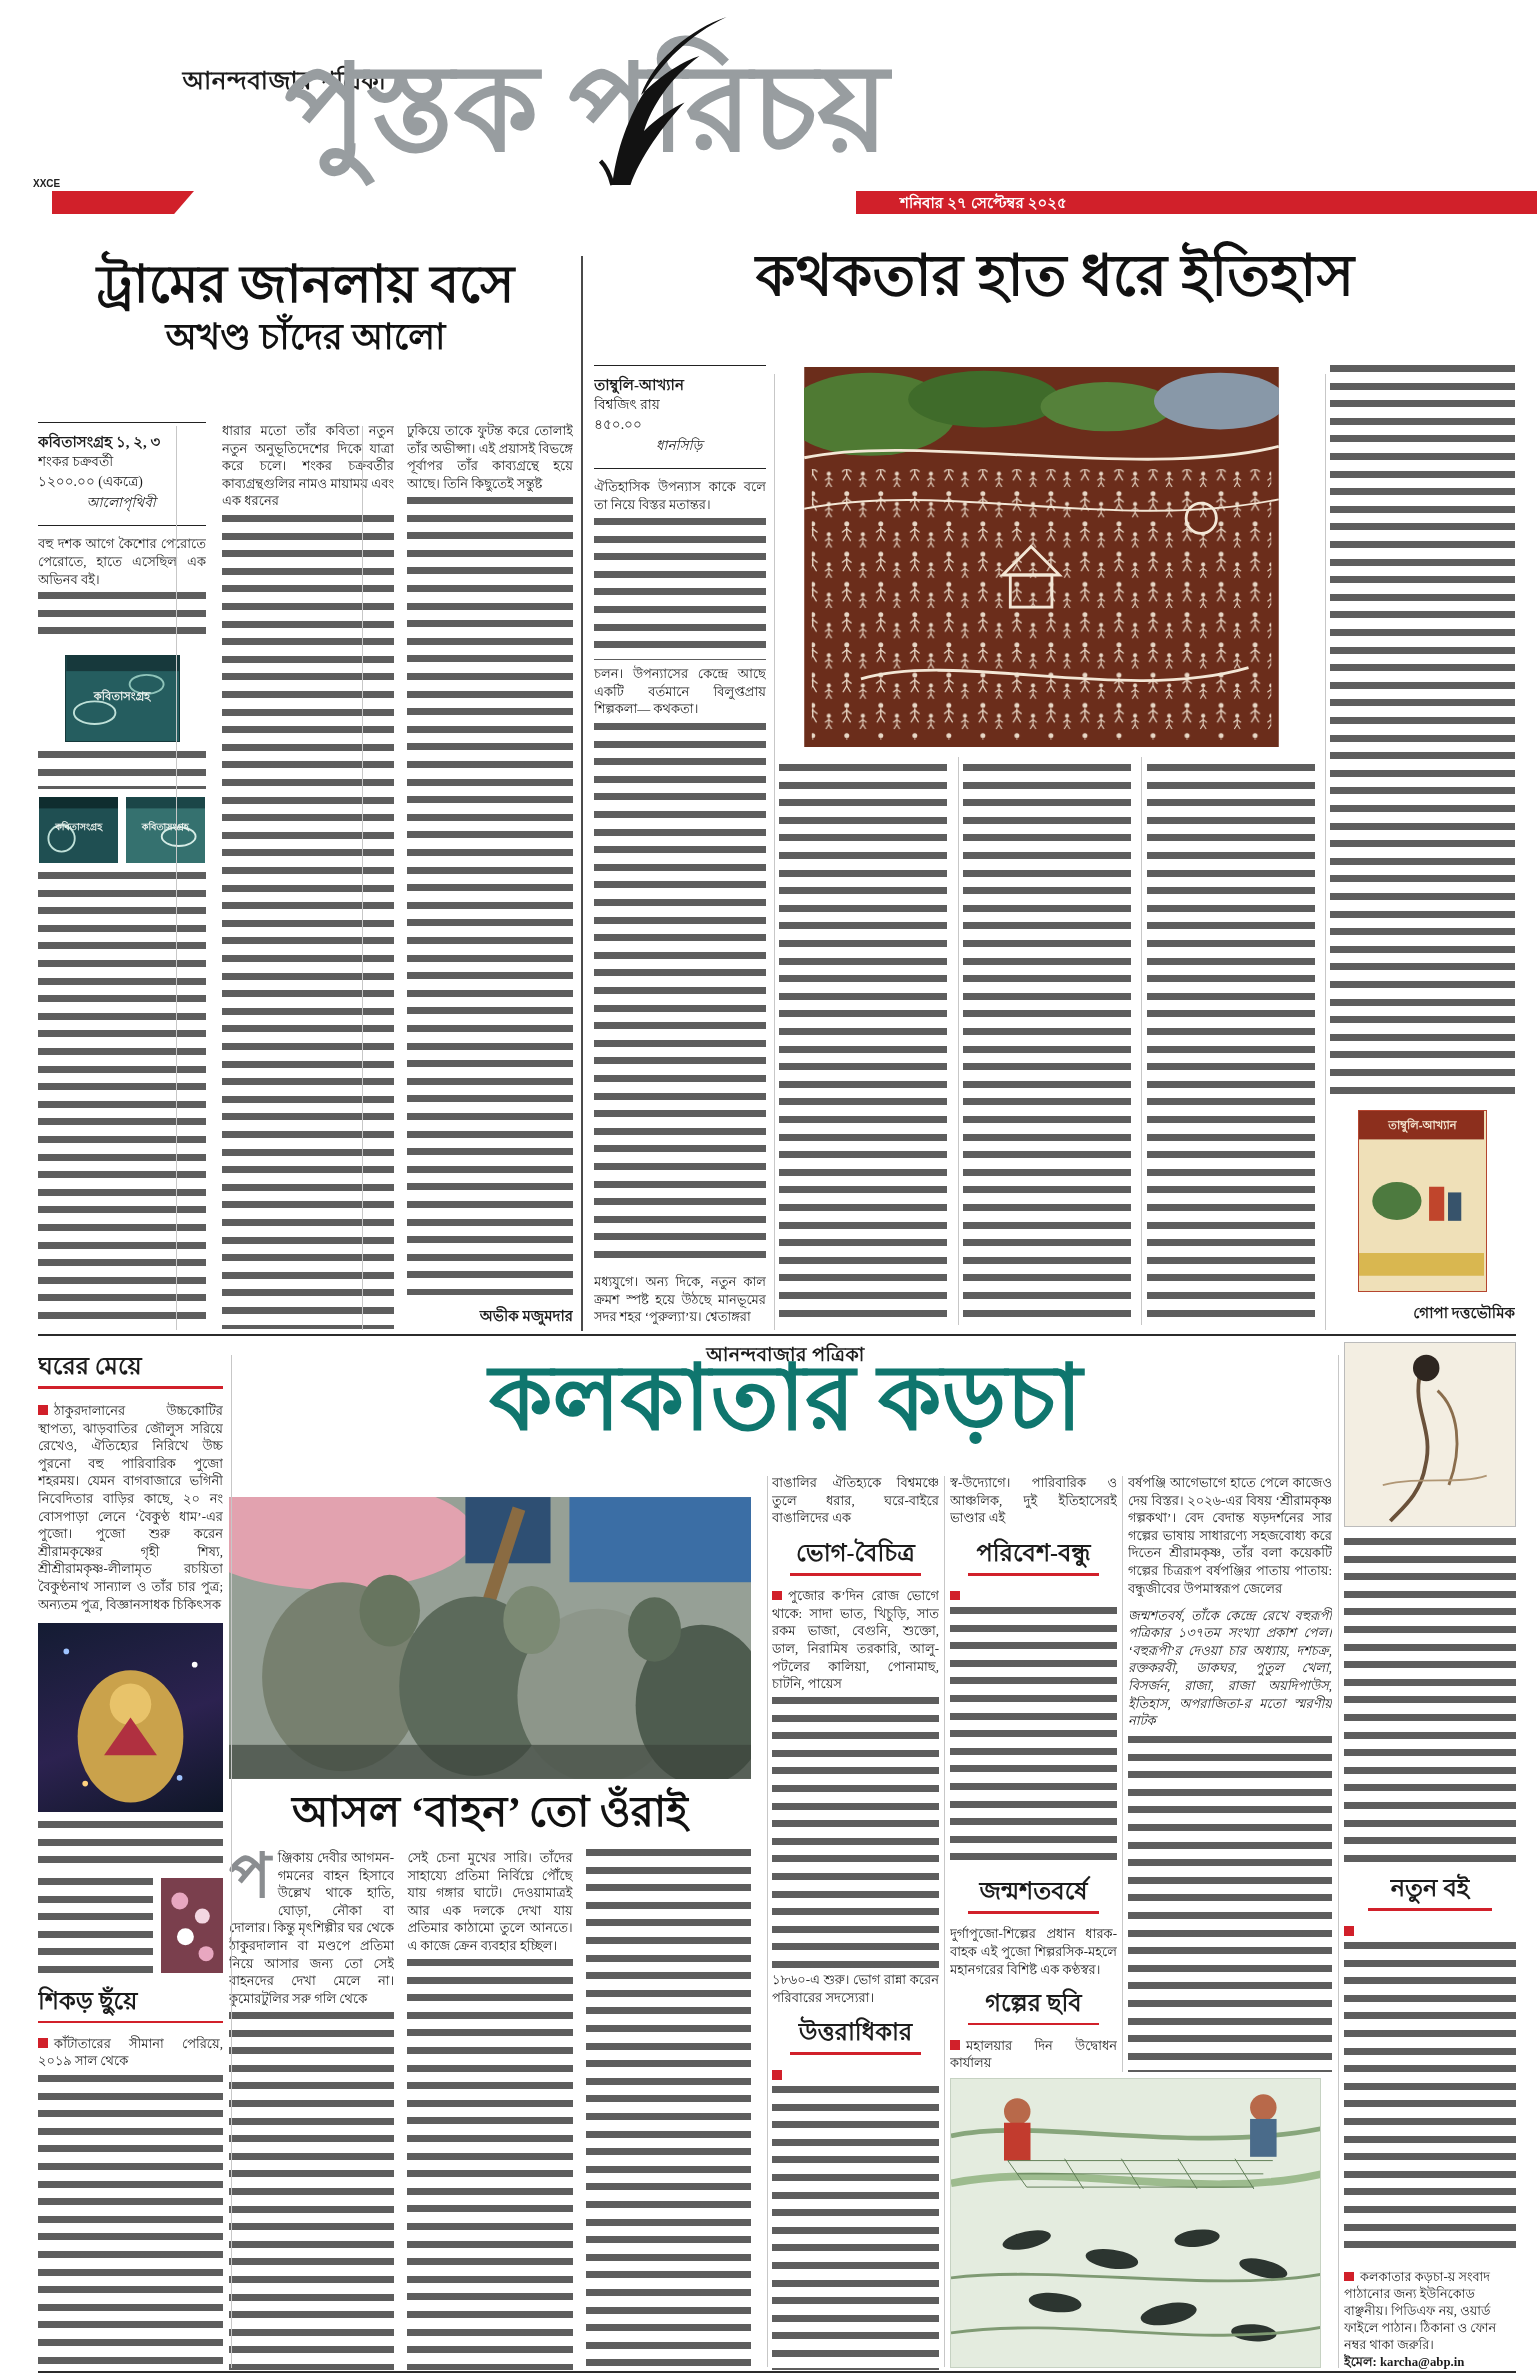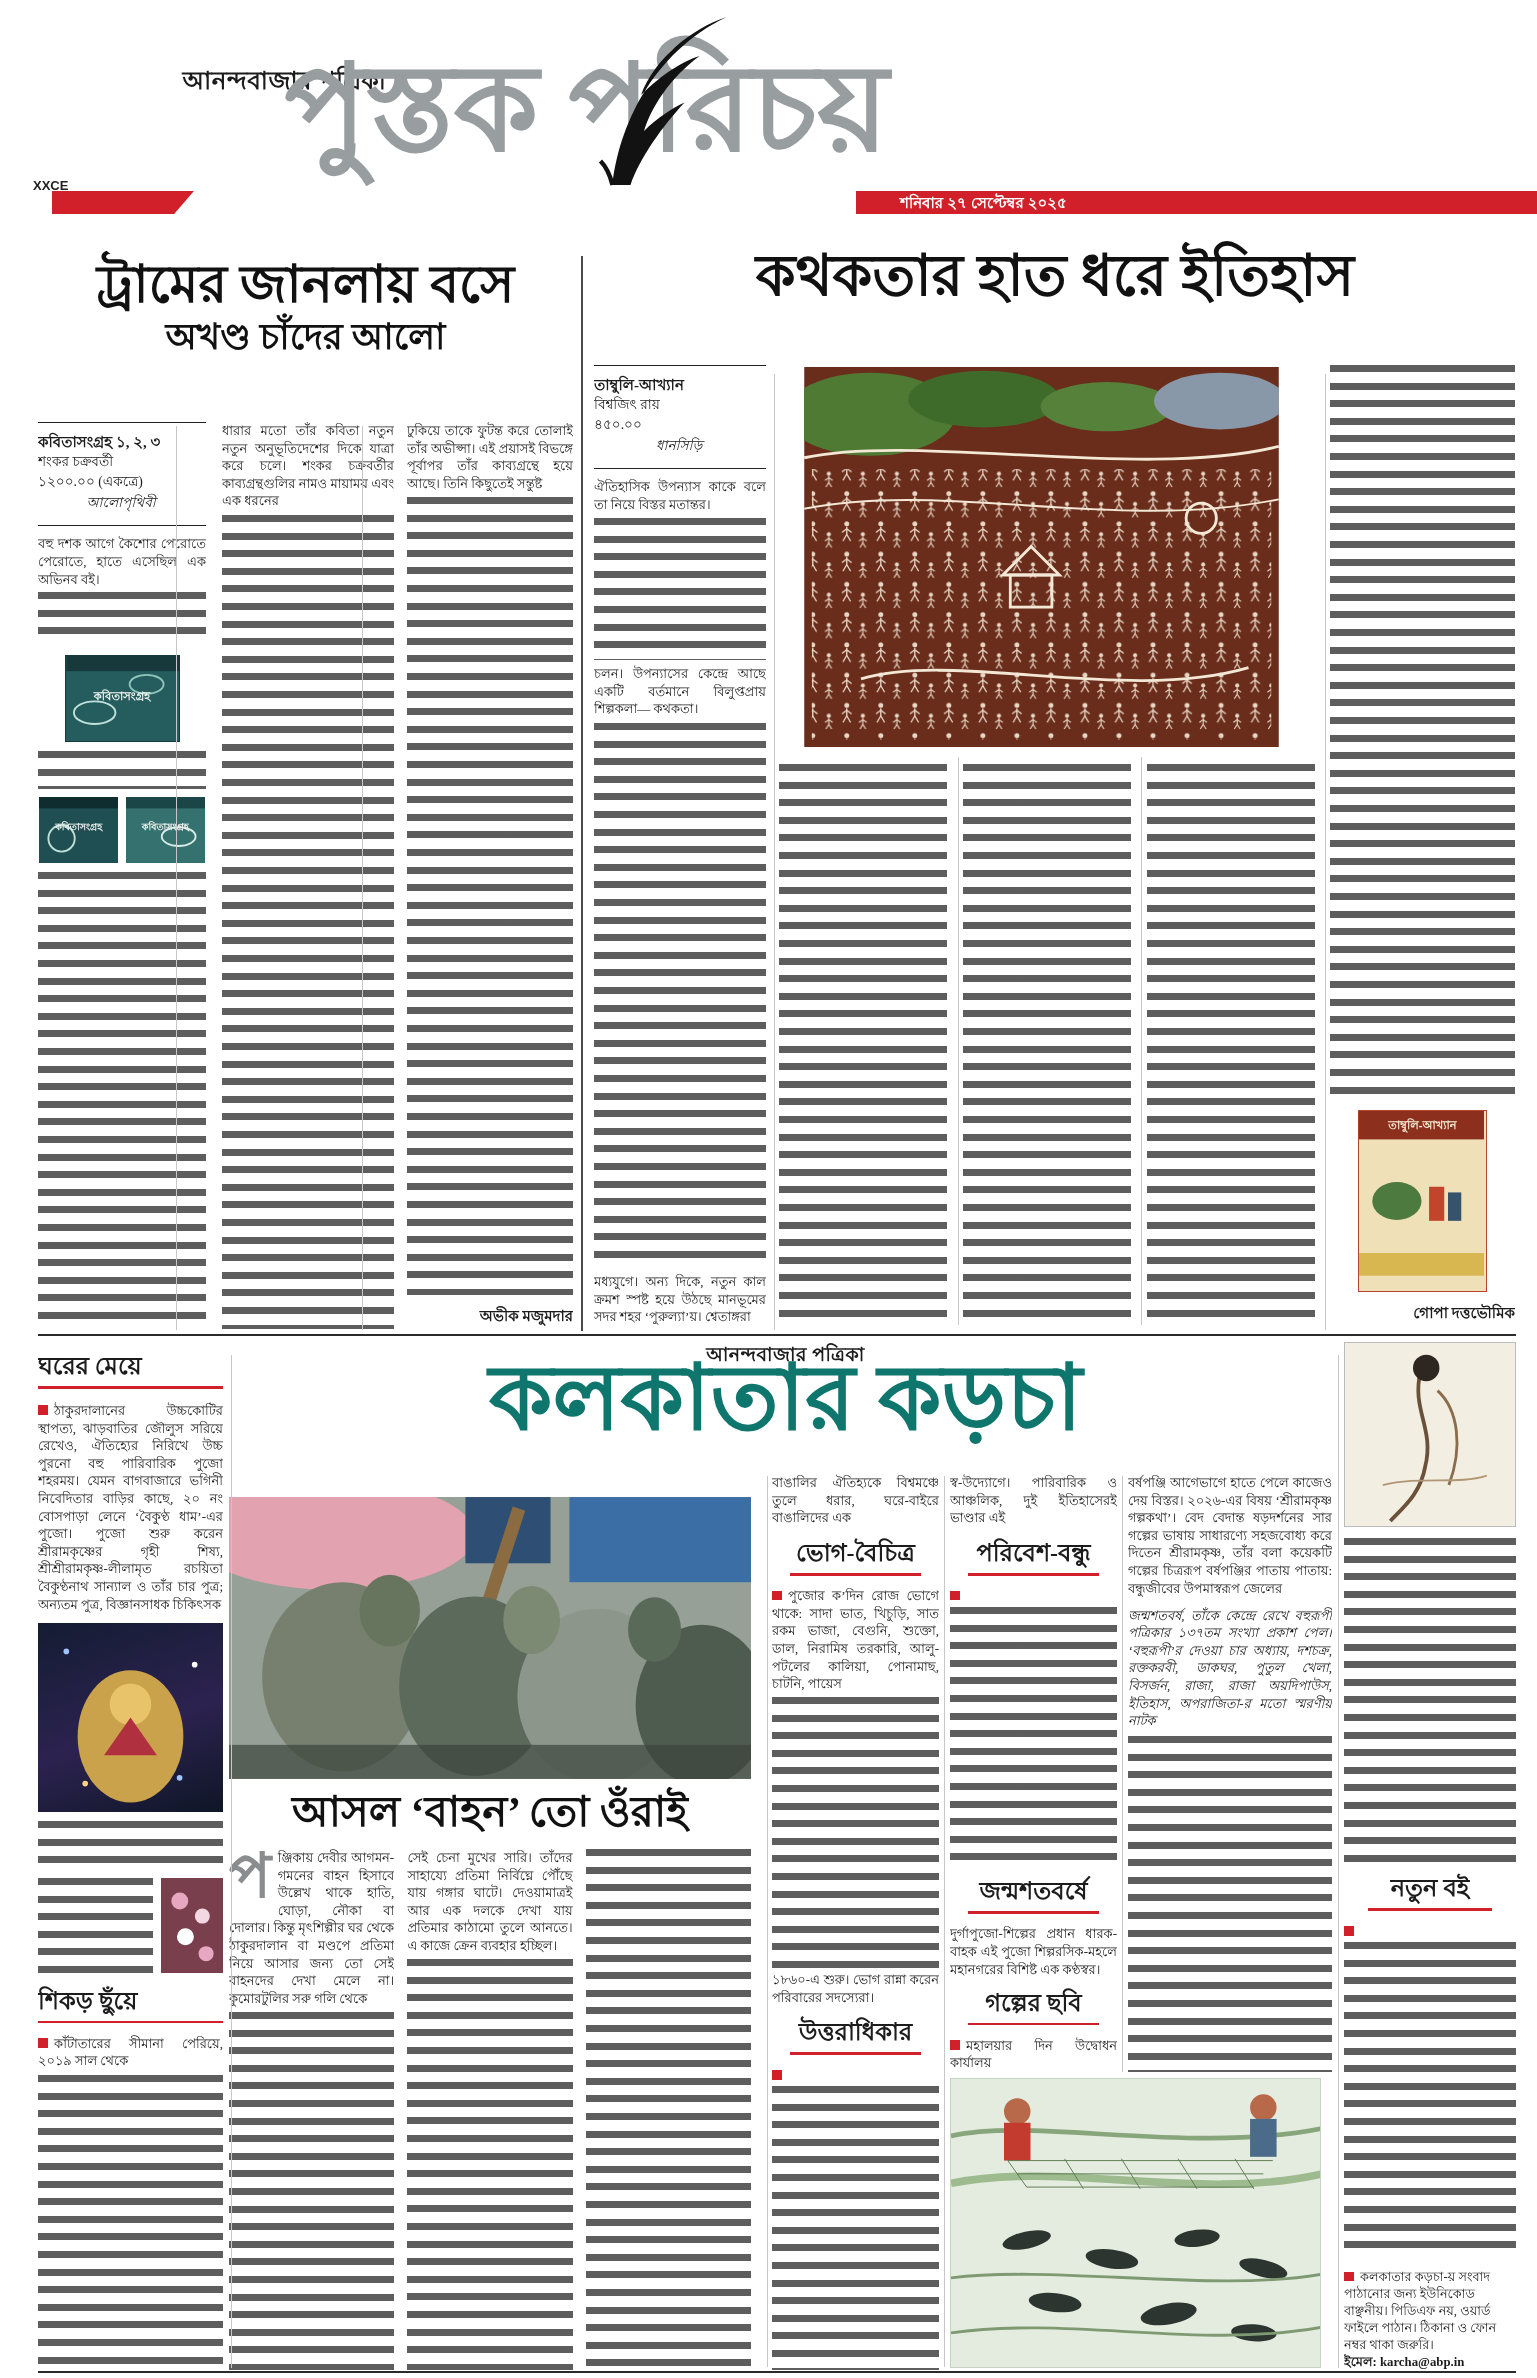--- a/index.html
+++ b/index.html
@@ -42,21 +42,21 @@
 
   <div class="abs giant center" style="left:47px;top:49px;width:1079px;font-size:121px;">পুস্তক পরিচয়</div>
 
   <div class="abs" style="left:591px;top:11.4px;width:151px;height:180px;z-index:5;">
     <svg width="151" height="180" viewBox="0 0 100 120">
       <path d="M14 116 C 18 78, 40 28, 90 4 C 66 12, 42 32, 33 56 C 47 42, 62 33, 72 30 C 52 45, 40 64, 35 80 C 44 71, 55 64, 62 61 C 48 76, 32 98, 26 116 Z" fill="#121212"></path>
       <path d="M14 116 C 12 108, 10 104, 6 100" stroke="#121212" stroke-width="3" fill="none"></path>
     </svg>
   </div>
 
-  <div class="abs" style="left:33px;top:178px;font-size:13px;font-weight:bold;color:#222;font-family:'Liberation Sans',sans-serif;">XXCE</div>
+  <div class="abs" style="left:33px;top:178px;font-size:10px;font-weight:bold;color:#222;font-family:'Liberation Sans',sans-serif;">XXCE</div>
 
   <div class="abs redbar" style="left:52px;top:191px;width:142px;height:23px;clip-path:polygon(0 0,100% 0,86% 100%,0 100%);"></div>
   <div class="abs redbar datebar" style="left:856px;top:191px;width:792px;height:23px;">শনিবার ২৭ সেপ্টেম্বর ২০২৫</div>
 
   <div class="abs" style="left:38px;top:254px;width:535px;height:1079px;">
     <div class="headline center" style="font-size:52px;">ট্রামের জানলায় বসে</div>
     <div class="headline center" style="font-size:36px;">অখণ্ড চাঁদের আলো</div>
 
     <div class="abs col" style="left:0;top:168px;width:168px;height:907px;">
       <div class="bookbox">

